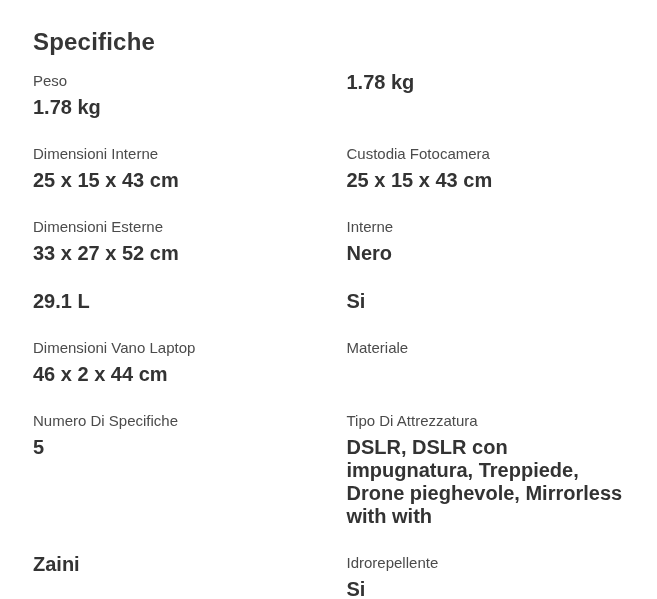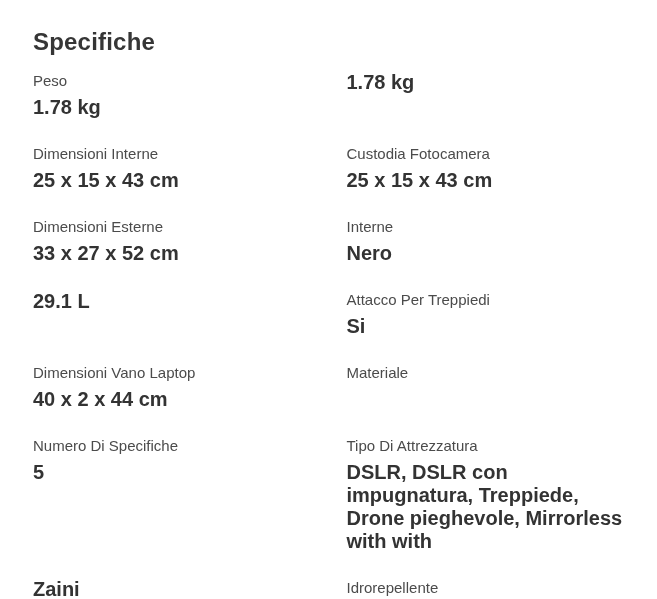--- a/index.html
+++ b/index.html
@@ -80,27 +80,26 @@
     </div>
     <div class="spec-cell">
       <div class="spec-label">Interne</div>
       <div class="spec-value">Nero</div>
     </div>
 
     <div class="spec-cell">
       <div class="spec-value">29.1 L</div>
     </div>
     <div class="spec-cell">
-      <div class="spec-label">Attacco Per Treppiedi</div>
       <div class="spec-value">Si</div>
     </div>
 
     <div class="spec-cell">
       <div class="spec-label">Dimensioni Vano Laptop</div>
-      <div class="spec-value">40 x 2 x 44 cm</div>
+      <div class="spec-value">46 x 2 x 44 cm</div>
     </div>
     <div class="spec-cell">
       <div class="spec-label">Materiale</div>
     </div>
 
     <div class="spec-cell">
       <div class="spec-label">Numero Di Specifiche</div>
       <div class="spec-value">5</div>
     </div>
     <div class="spec-cell">

